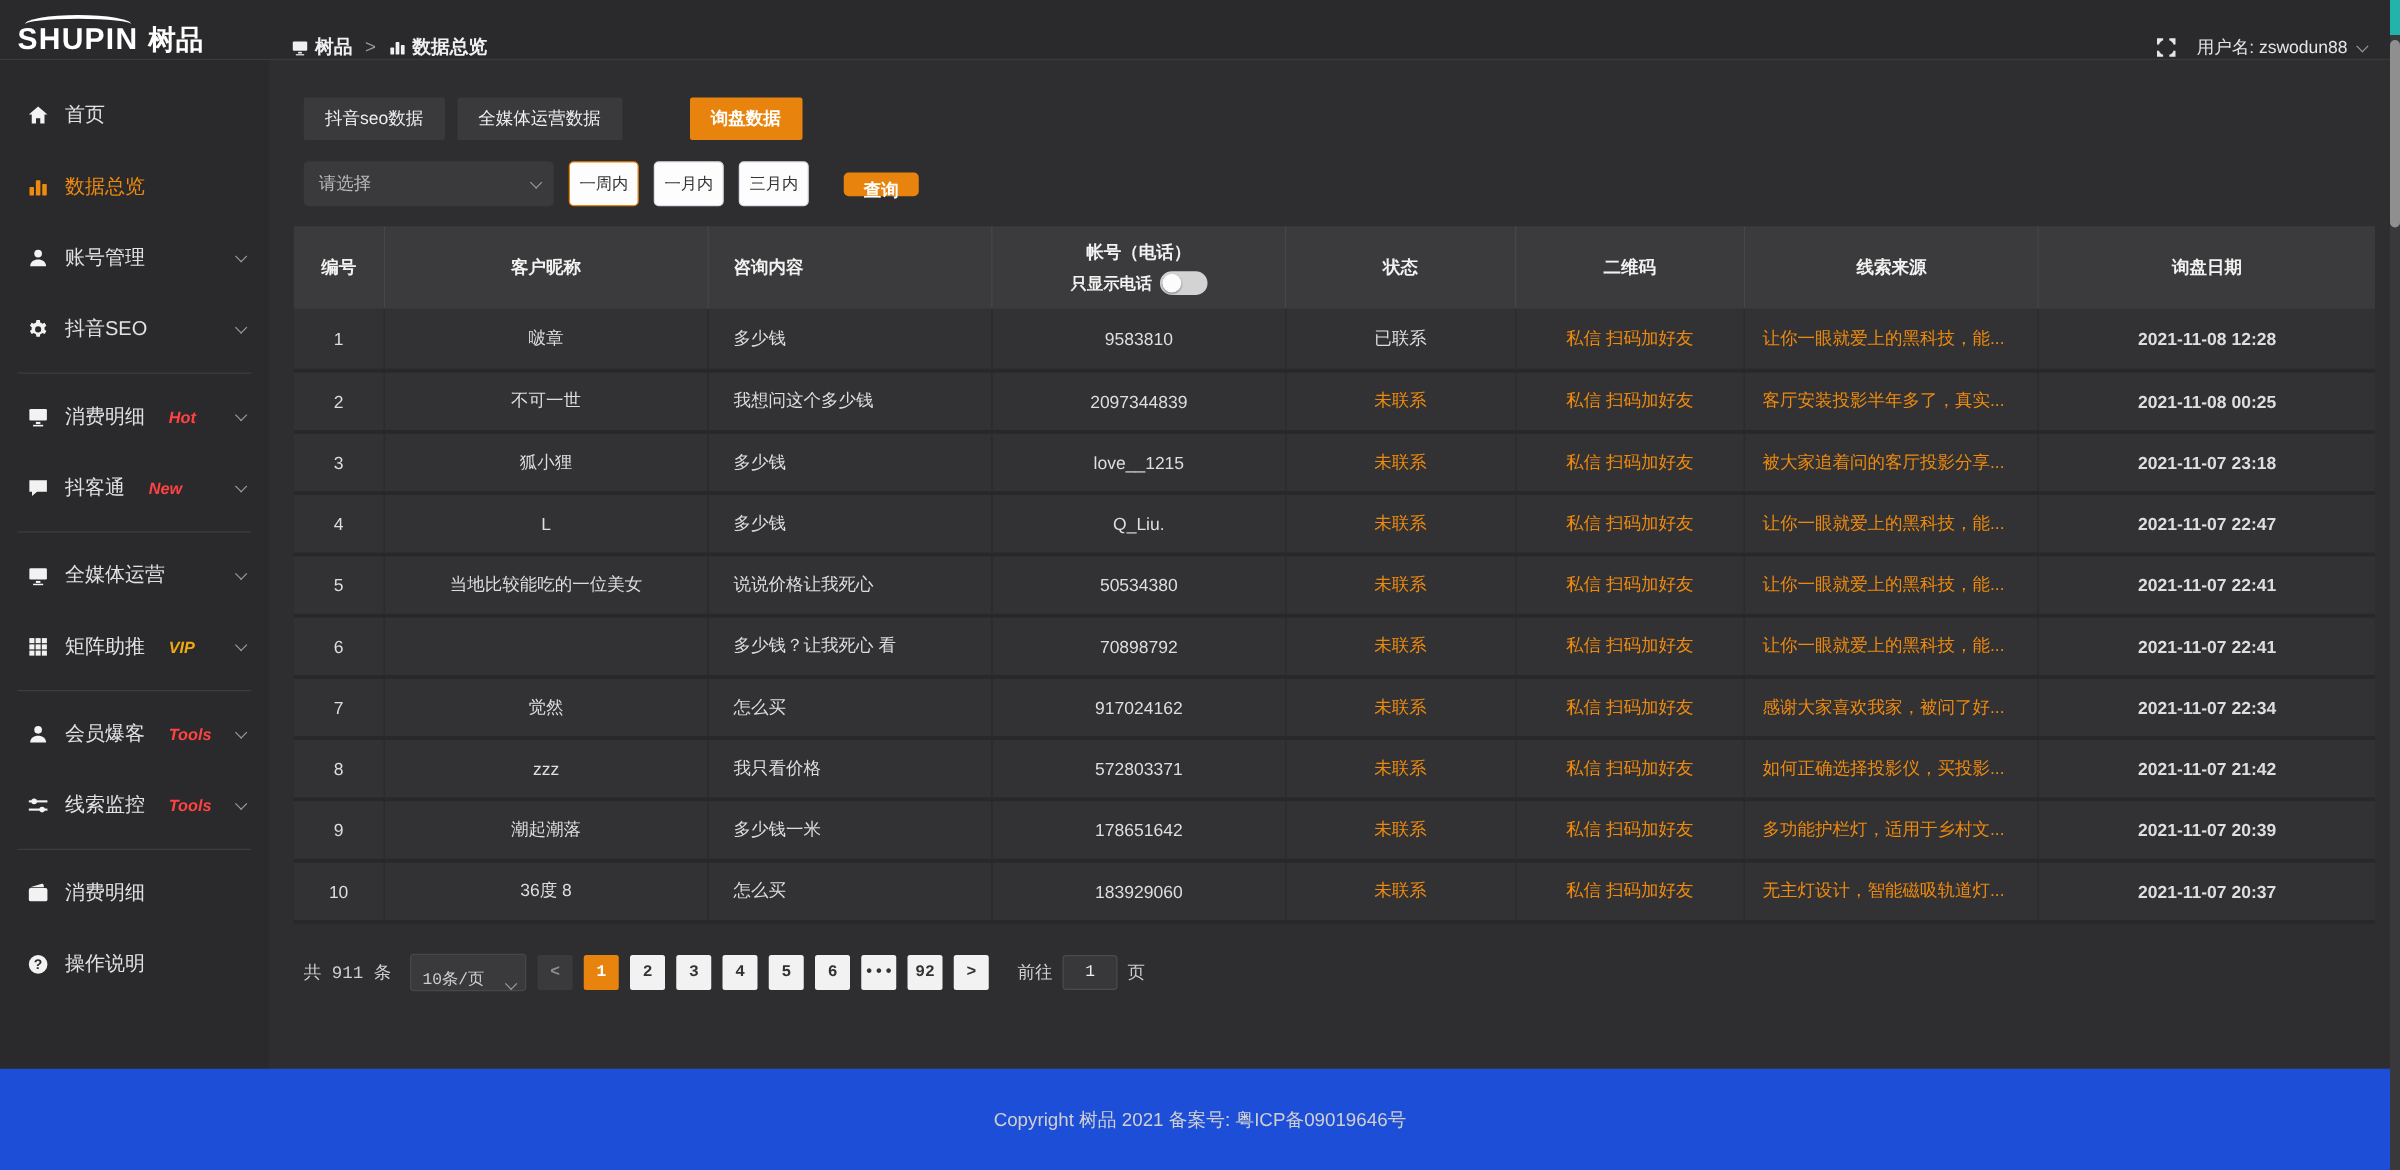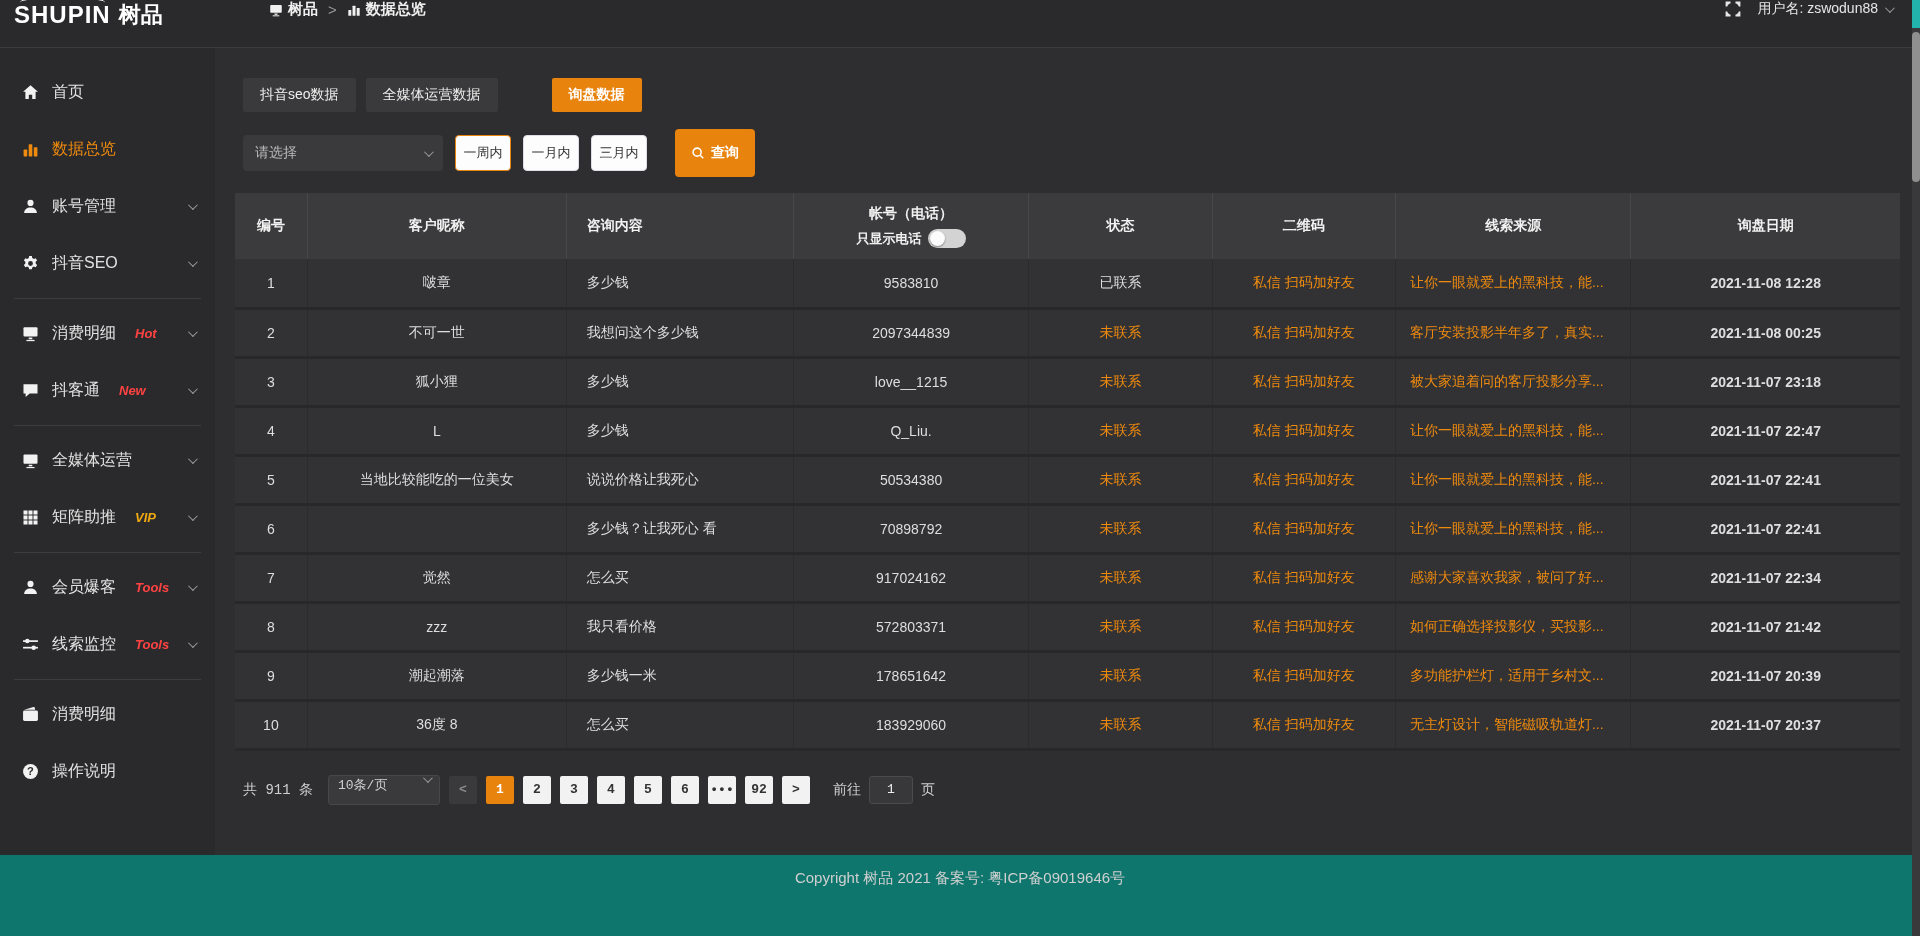--- a/index.html
+++ b/index.html
@@ -3,21 +3,21 @@
 <meta charset="utf-8">
 <style>
   * { box-sizing: border-box; margin: 0; padding: 0; }
   html,body { width:1920px; height:936px; overflow:hidden; }
   body {
     font-family: "Liberation Sans", "DejaVu Sans", sans-serif;
     background:#2e2e30; color:#dcdcdc; font-size:14px;
     display:flex; flex-direction:column;
   }
   
-  .topbar { height:48px; background:#2a2a2c; display:flex; align-items:flex-start; flex:0 0 48px; border-bottom:1px solid #3a3a3c;gap:36px; }
+  .topbar { height:48px; background:#2a2a2c; display:flex; align-items:flex-end; flex:0 0 48px; border-bottom:1px solid #3a3a3c; }
   .logo-box { width:215px; display:flex; align-items:center; padding-left:14px; gap:8px; }
   .logo-en { color:#fff; font-weight:900; font-size:24px; letter-spacing:1px; position:relative; line-height:1; }
   .logo-en::before { content:""; position:absolute; left:6px; right:6px; top:-8px; height:12px; border-top:3px solid #fff; border-radius:50%; }
   .logo-cn { color:#fff; font-weight:900; font-size:22px; }
   .breadcrumb { display:flex; align-items:center; gap:10px; color:#f0f0f0; font-weight:bold; font-size:15px; margin-left:18px; }
   .breadcrumb .sep { color:#9a9a9a; font-weight:normal; }
   .crumb { display:flex; align-items:center; gap:5px; }
   .topbar-right { margin-left:auto; display:flex; align-items:center; gap:16px; padding-right:28px; color:#e6e6e6; font-size:14px; }
   .icon { display:inline-flex; }
   .icon svg { fill:currentColor; display:block; }
@@ -38,48 +38,48 @@
   .content { flex:1; padding:0 20px; position:relative; }
   
   .tabs { display:flex; gap:10px; margin:30px 0 0 8px; }
   .tab { background:#3a3a3c; color:#efefef; border:none; padding:0 17px; height:34px; font-size:14px; border-radius:2px; cursor:pointer; font-family:inherit; }
   .tab.active { background:#e8830d; color:#fff; font-weight:bold;margin-left:44px; }
   
   .filters { display:flex; align-items:center; gap:12px; margin:17px 0 0 8px; }
   .select { width:200px; height:36px; background:#3a3a3c; border-radius:4px; display:flex; align-items:center; justify-content:space-between; padding:0 12px; color:#b8b8b8; cursor:pointer; }
   .range-btn { width:56px; height:36px; background:#fdfdfd; border:1px solid #dcdfe6; border-radius:4px; color:#333; font-size:13px; cursor:pointer; font-family:inherit; }
   .range-btn.selected { border:1.5px solid #e8830d; }
-  .search-btn { height:48px; padding:0 16px; margin-left:16px; background:#e8830d; color:#fff; border:none; border-radius:4px; font-size:14px; font-weight:bold; display:flex; align-items:center; gap:6px; cursor:pointer; font-family:inherit; }
+  .search-btn { height:19px; padding:0 16px; margin-left:16px; background:#e8830d; color:#fff; border:none; border-radius:4px; font-size:14px; font-weight:bold; display:flex; align-items:center; gap:6px; cursor:pointer; font-family:inherit;flex-direction:column; }
   .search-btn svg { stroke:#fff; fill:none; stroke-width:1.8; }
 
   
   table { width:100%; border-collapse:collapse; margin-top:16px; table-layout:fixed; }
   thead th { background:#3b3b3d; height:66px; font-size:14px; color:#f2f2f2; font-weight:bold; border-right:1px solid #474749; }
   thead th:last-child { border-right:none; }
   tbody td { background:#323235; height:49px; text-align:center; color:#dedede; border-right:1px solid #2b2b2e; border-bottom:3px solid #28282b; font-size:14px; white-space:nowrap; overflow:hidden; text-overflow:ellipsis; }
   tbody td:last-child { border-right:none;font-weight:bold; }
   td.left, th.left { text-align:left; padding-left:20px; }
   .txt-orange { color:#ee8a0e; }
   .th-stack { display:flex; flex-direction:column; align-items:center; gap:6px; }
   .th-sub { display:flex; align-items:flex-end; gap:6px; font-size:13px; font-weight:bold; }
   .switch { width:38px; height:19px; background:#d3d3d3; border-radius:10px; position:relative; cursor:pointer; display:inline-block; }
   .switch::after { content:""; position:absolute; left:2px; top:2px; width:15px; height:15px; background:#fcfcfc; border-radius:50%; box-shadow:0 1px 2px rgba(0,0,0,.4); }
 
   
   .pagination { display:flex; align-items:center; gap:9px; margin:24px 0 0 8px; color:#cfcfcf;font-family:Liberation Mono, monospace; }
   .pg-total { margin-right:6px; }
-  .pg-size { width:112px; height:30px; background:#3a3a3d; border:1px solid #474749; border-radius:3px; display:flex; align-items:flex-start; justify-content:space-between; padding:0 9px; font-size:13px; color:#cfcfcf; cursor:pointer; }
+  .pg-size { width:93px; height:30px; background:#3a3a3d; border:1px solid #474749; border-radius:3px; display:flex; align-items:flex-end; justify-content:space-between; padding:0 9px; font-size:13px; color:#cfcfcf; cursor:pointer; }
   .pg-btn { min-width:28px; height:28px; border:none; border-radius:2px; background:#f2f2f2; color:#333; font-weight:bold; font-size:13px; cursor:pointer; font-family:inherit; }
   .pg-btn.dark { background:#3a3a3d; color:#8d8d8d; }
   .pg-btn.active { background:#e8830d; color:#fff; }
   .pg-goto { display:flex; align-items:center; gap:8px; margin-left:14px; }
   .pg-input { width:44px; height:28px; background:#38383a; border:1px solid #4b4b4d; border-radius:3px; color:#eee; text-align:center; font-size:13px; font-family:inherit; }
 
   
-  .footer { flex:0 0 81px; background:#0f766e; display:flex; justify-content:center; padding-top:14px; color:#cfcfcf; font-size:15px; }
+  .footer { flex:0 0 81px; background:#1d4ed8; display:flex; justify-content:center; padding-top:32px; color:#cfcfcf; font-size:15px; }
 
   
   .scrollbar { position:fixed; right:0; top:0; width:8px; height:936px; background:#39393b; }
   .scroll-teal { position:absolute; top:0; left:0; width:8px; height:28px; background:#21b3ac; }
   .scroll-thumb { position:absolute; top:32px; left:0; width:8px; height:150px; background:#8f8f8f; border-radius:4px; }
 </style>
 </head>
 <body>
 
 <header class="topbar">

